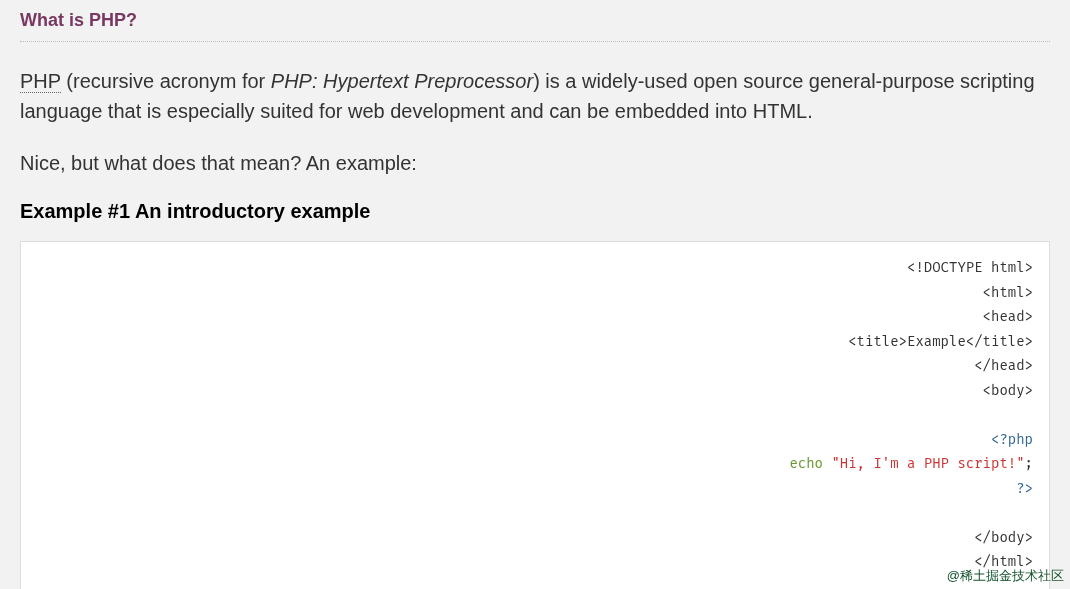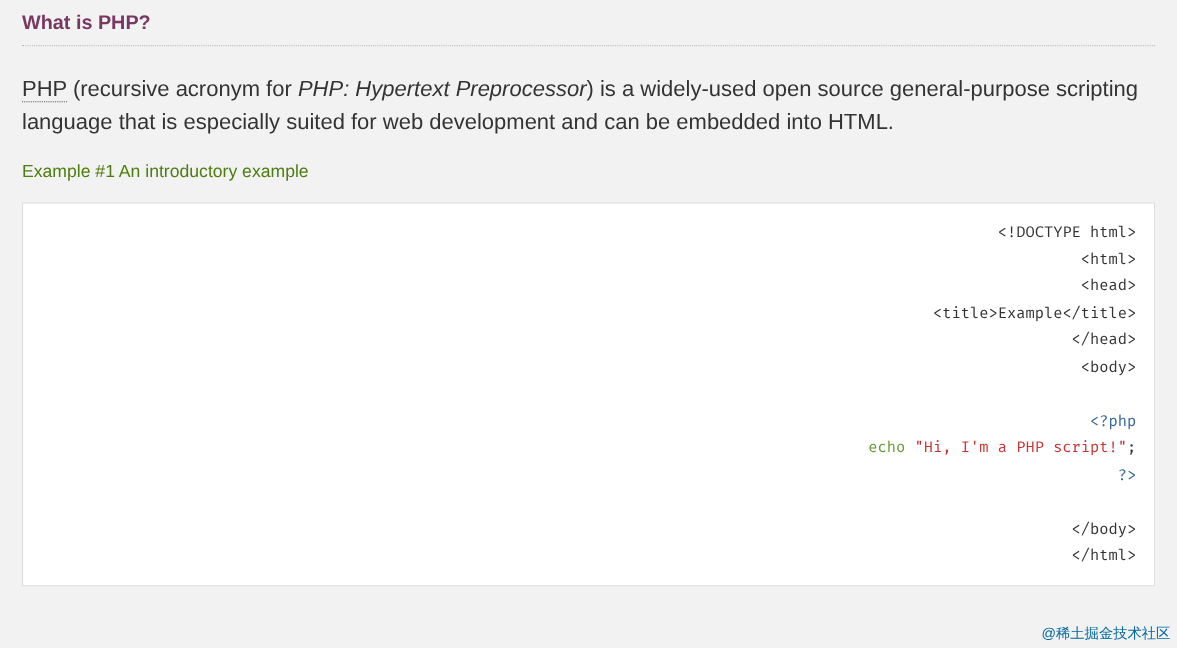--- a/index.html
+++ b/index.html
@@ -35,23 +35,23 @@
       margin-bottom: 22px;
     }
     .abbr {
       border-bottom: 1px dotted #666;
       text-decoration: none;
     }
     .italic {
       font-style: italic;
     }
     .example-title {
-      font-size: 16px;
-      font-weight: 400;
-      color: #4d7c0f;
+      font-size: 20px;
+      font-weight: 700;
+      color: #000000;
       margin-bottom: 18px;
     }
     .code-block {
       background: #ffffff;
       border: 1px solid #ddd;
       padding: 14px 16px;
       font-family: "Fira Mono", "Consolas", "Monaco", monospace;
       font-size: 14px;
       line-height: 1.75;
       color: #333;
@@ -66,34 +66,35 @@
       color: #693;
     }
     .code-block .string {
       color: #c33;
     }
     .watermark {
       position: absolute;
       right: 6px;
       bottom: 4px;
       font-size: 13px;
-      color: #0369a1;
+      color: #14532d;
       font-family: -apple-system, sans-serif;
     }
   </style>
 </head>
 <body>
 
 <div class="container">
   <h2 class="heading">What is PHP?</h2>
 
   <p class="para">
     <span class="abbr">PHP</span><span> (recursive acronym for </span><span class="italic">PHP: Hypertext Preprocessor</span><span>) is a widely-used open source general-purpose scripting language that is especially suited for web development and can be embedded into HTML.</span>
   </p>
 
+  <p class="para">Nice, but what does that mean? An example:</p>
 
   <p class="example-title">Example #1 An introductory example</p>
 
   <div class="code-block"><span>&lt;!DOCTYPE html&gt;</span>
 <span>&lt;html&gt;</span>
 <span>    &lt;head&gt;</span>
 <span>        &lt;title&gt;Example&lt;/title&gt;</span>
 <span>    &lt;/head&gt;</span>
 <span>    &lt;body&gt;</span>
 <span></span>

